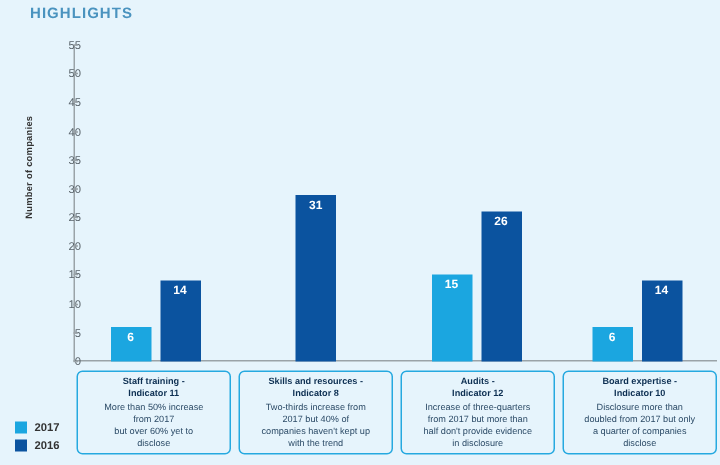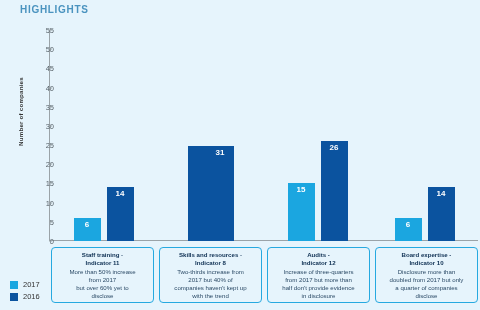--- a/index.html
+++ b/index.html
@@ -164,20 +164,21 @@
     position: absolute;
     left: 10px;
     top: 280px;
     width: 44px;
   }
   .legend-row {
     display: flex;
     align-items: flex-end;
     gap: 5px;
     margin-bottom: 3px;
+    font-weight: bold;
   }
   .swatch {
     width: 8px;
     height: 8px;
   }
   .legend-label {
     font-size: 7.5px;
     color: #333333;
   }
 </style>
@@ -221,21 +222,21 @@
     <div class="groups" id="groups">
         <div class="group">
           <div class="bar c2017" style="height: 23.0182px; background: rgb(27, 166, 224);">
             <span class="val">6</span>
           </div>
           <div class="bar c2019" style="height: 53.7091px; background: rgb(11, 83, 159);">
             <span class="val">14</span>
           </div>
         </div>
         <div class="group">
-          <div class="bar c2019" style="height: 95px; background: rgb(11, 83, 159); padding-left: 19px;">
+          <div class="bar c2019" style="height: 111px; background: rgb(11, 83, 159);">
             <span class="val">31</span>
           </div>
         </div>
         <div class="group">
           <div class="bar c2017" style="height: 57.5455px; background: rgb(27, 166, 224);">
             <span class="val">15</span>
           </div>
           <div class="bar c2019" style="height: 99.7455px; background: rgb(11, 83, 159);">
             <span class="val">26</span>
           </div>

